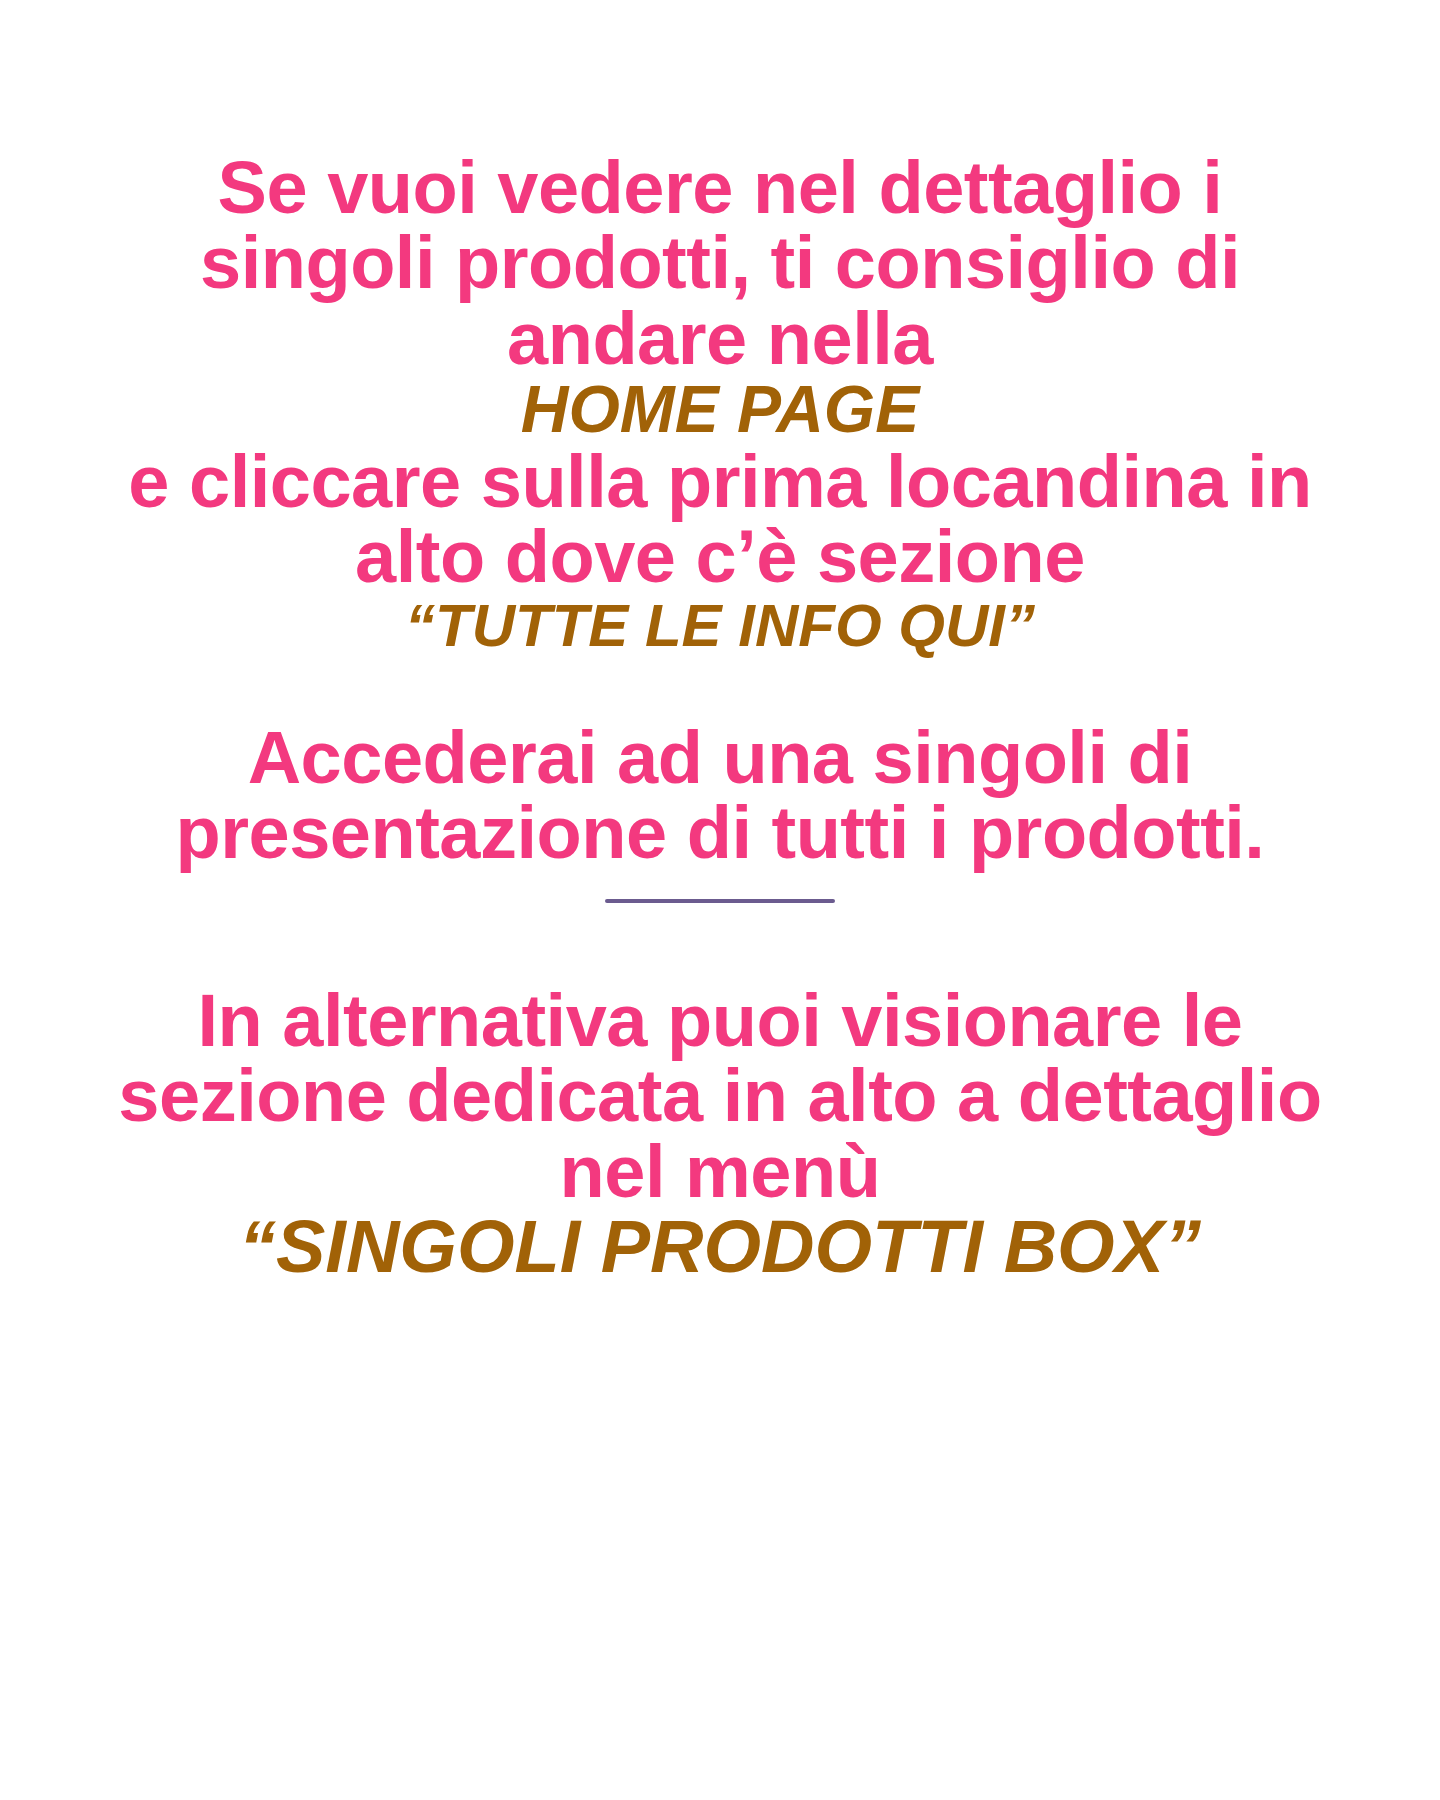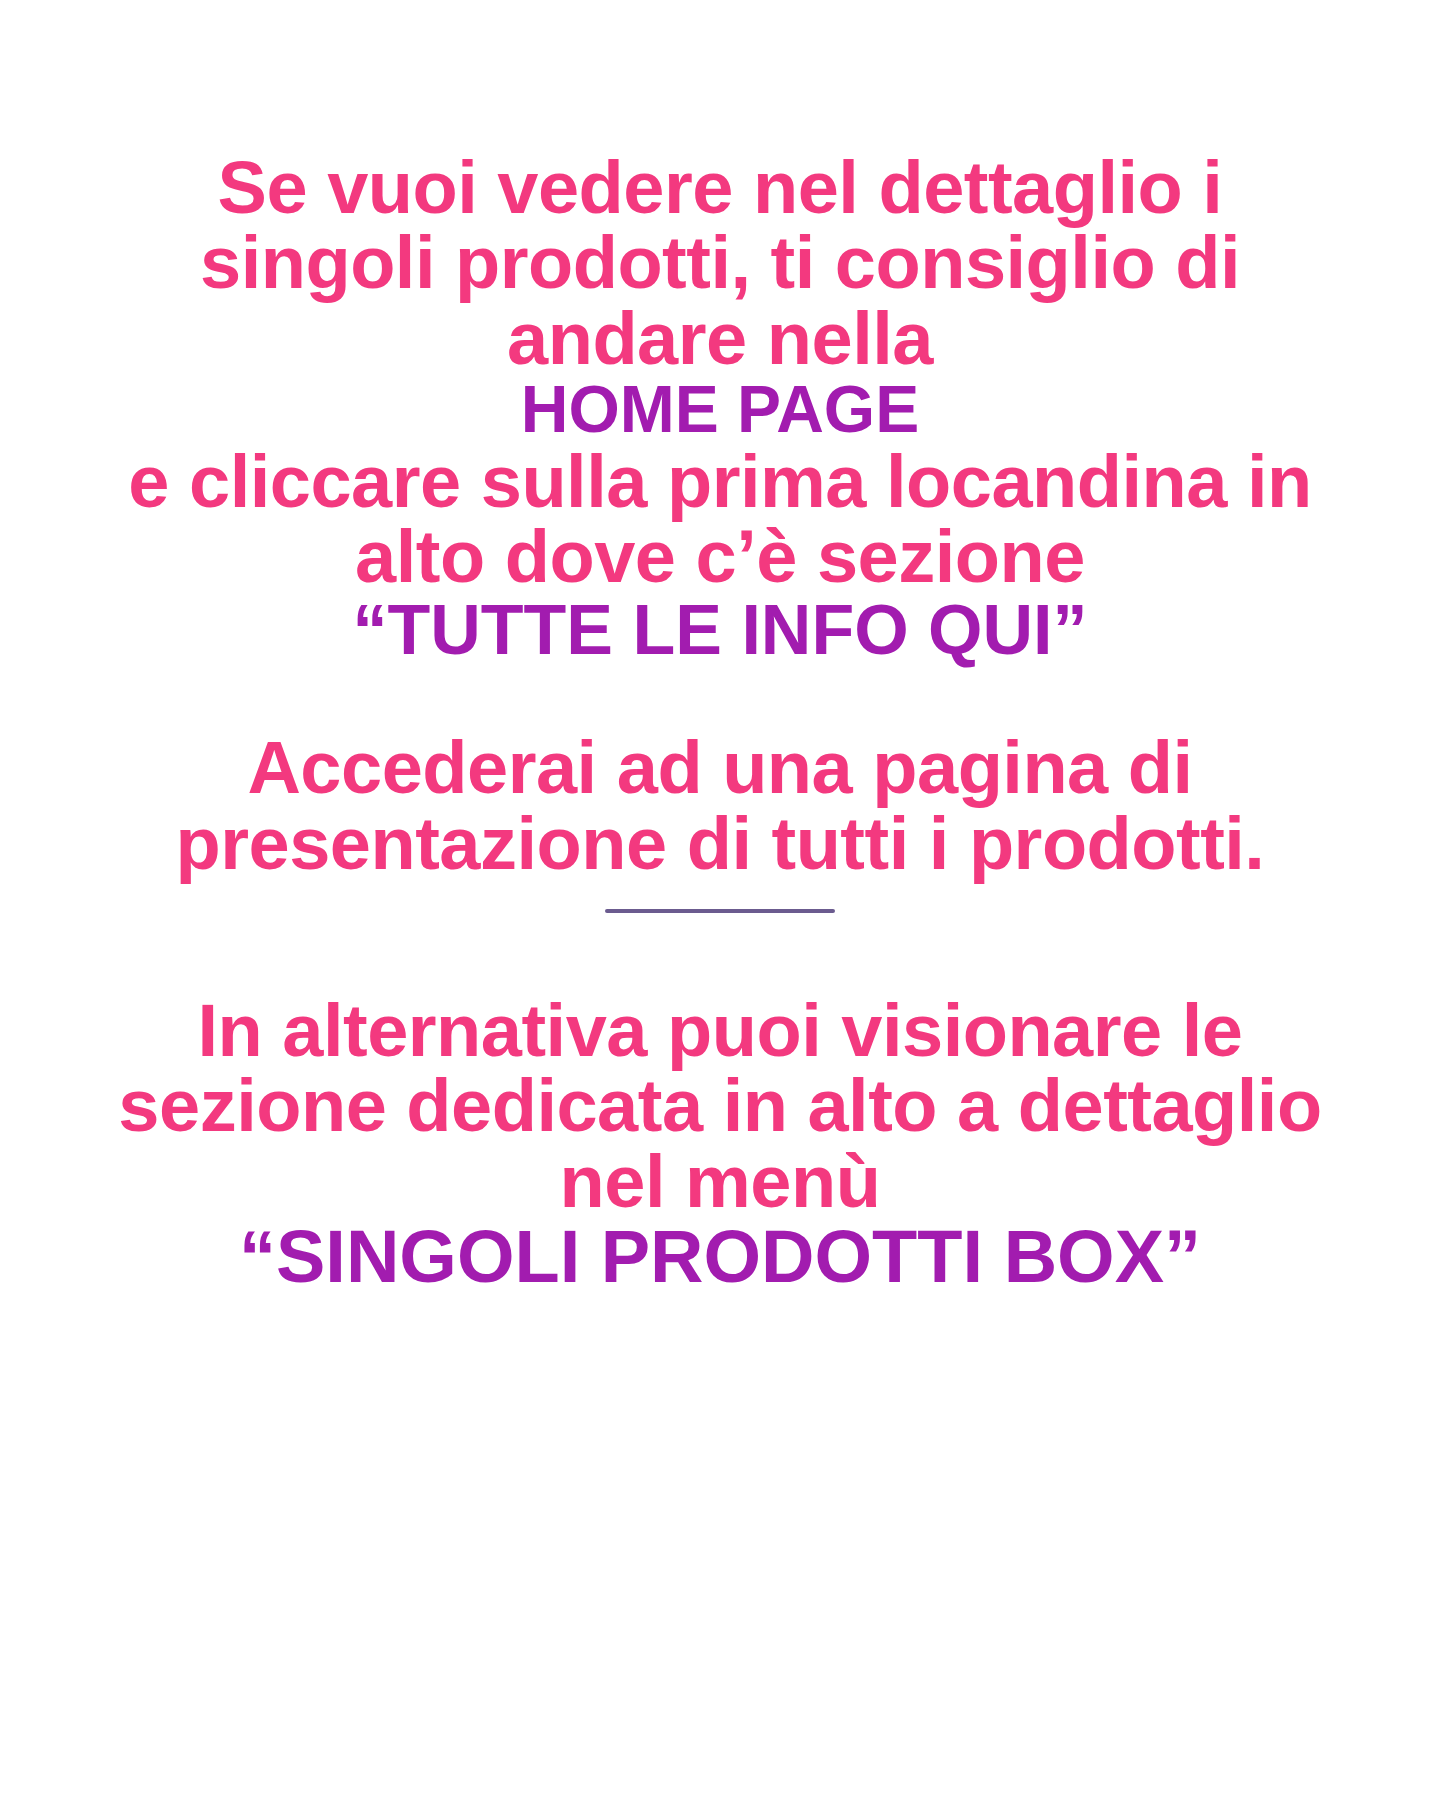--- a/index.html
+++ b/index.html
@@ -29,31 +29,32 @@
   .line {
     display: block;
     font-weight: bold;
     letter-spacing: -0.5px;
     line-height: 1.02;
   }
   .pink {
     color: #f3397f;
   }
   .purple {
-    color: #a21caf;
+    color: #a16207;
+    font-style: italic;
   }
   .size-main {
     font-size: 74px;
   }
   .size-emph {
     font-size: 66px;
     letter-spacing: 0px;
   }
   .size-emph-wide {
-    font-size: 70px;
+    font-size: 60px;
     letter-spacing: 0px;
   }
   .gap-md { height: 64px; }
   .gap-lg { height: 52px; }
   .divider-wrap {
     width: 100%;
     display: flex;
     justify-content: center;
     align-items: center;
     height: 60px;
@@ -79,21 +80,21 @@
     <span class="line pink size-main">andare nella</span>
     <span class="line purple size-emph">HOME PAGE</span>
     <span class="line pink size-main">e cliccare sulla prima locandina in</span>
     <span class="line pink size-main">alto dove c’è sezione</span>
     <span class="line purple size-emph-wide">“TUTTE LE INFO QUI”</span>
   </div>
 
   <div class="gap-md"></div>
 
   <div class="block block2">
-    <span class="line pink">Accederai ad una pagina di</span>
+    <span class="line pink">Accederai ad una singoli di</span>
     <span class="line pink">presentazione di tutti i prodotti.</span>
   </div>
 
   <div class="divider-wrap">
     <div class="divider"></div>
   </div>
 
   <div class="gap-lg"></div>
 
   <div class="block block3">

